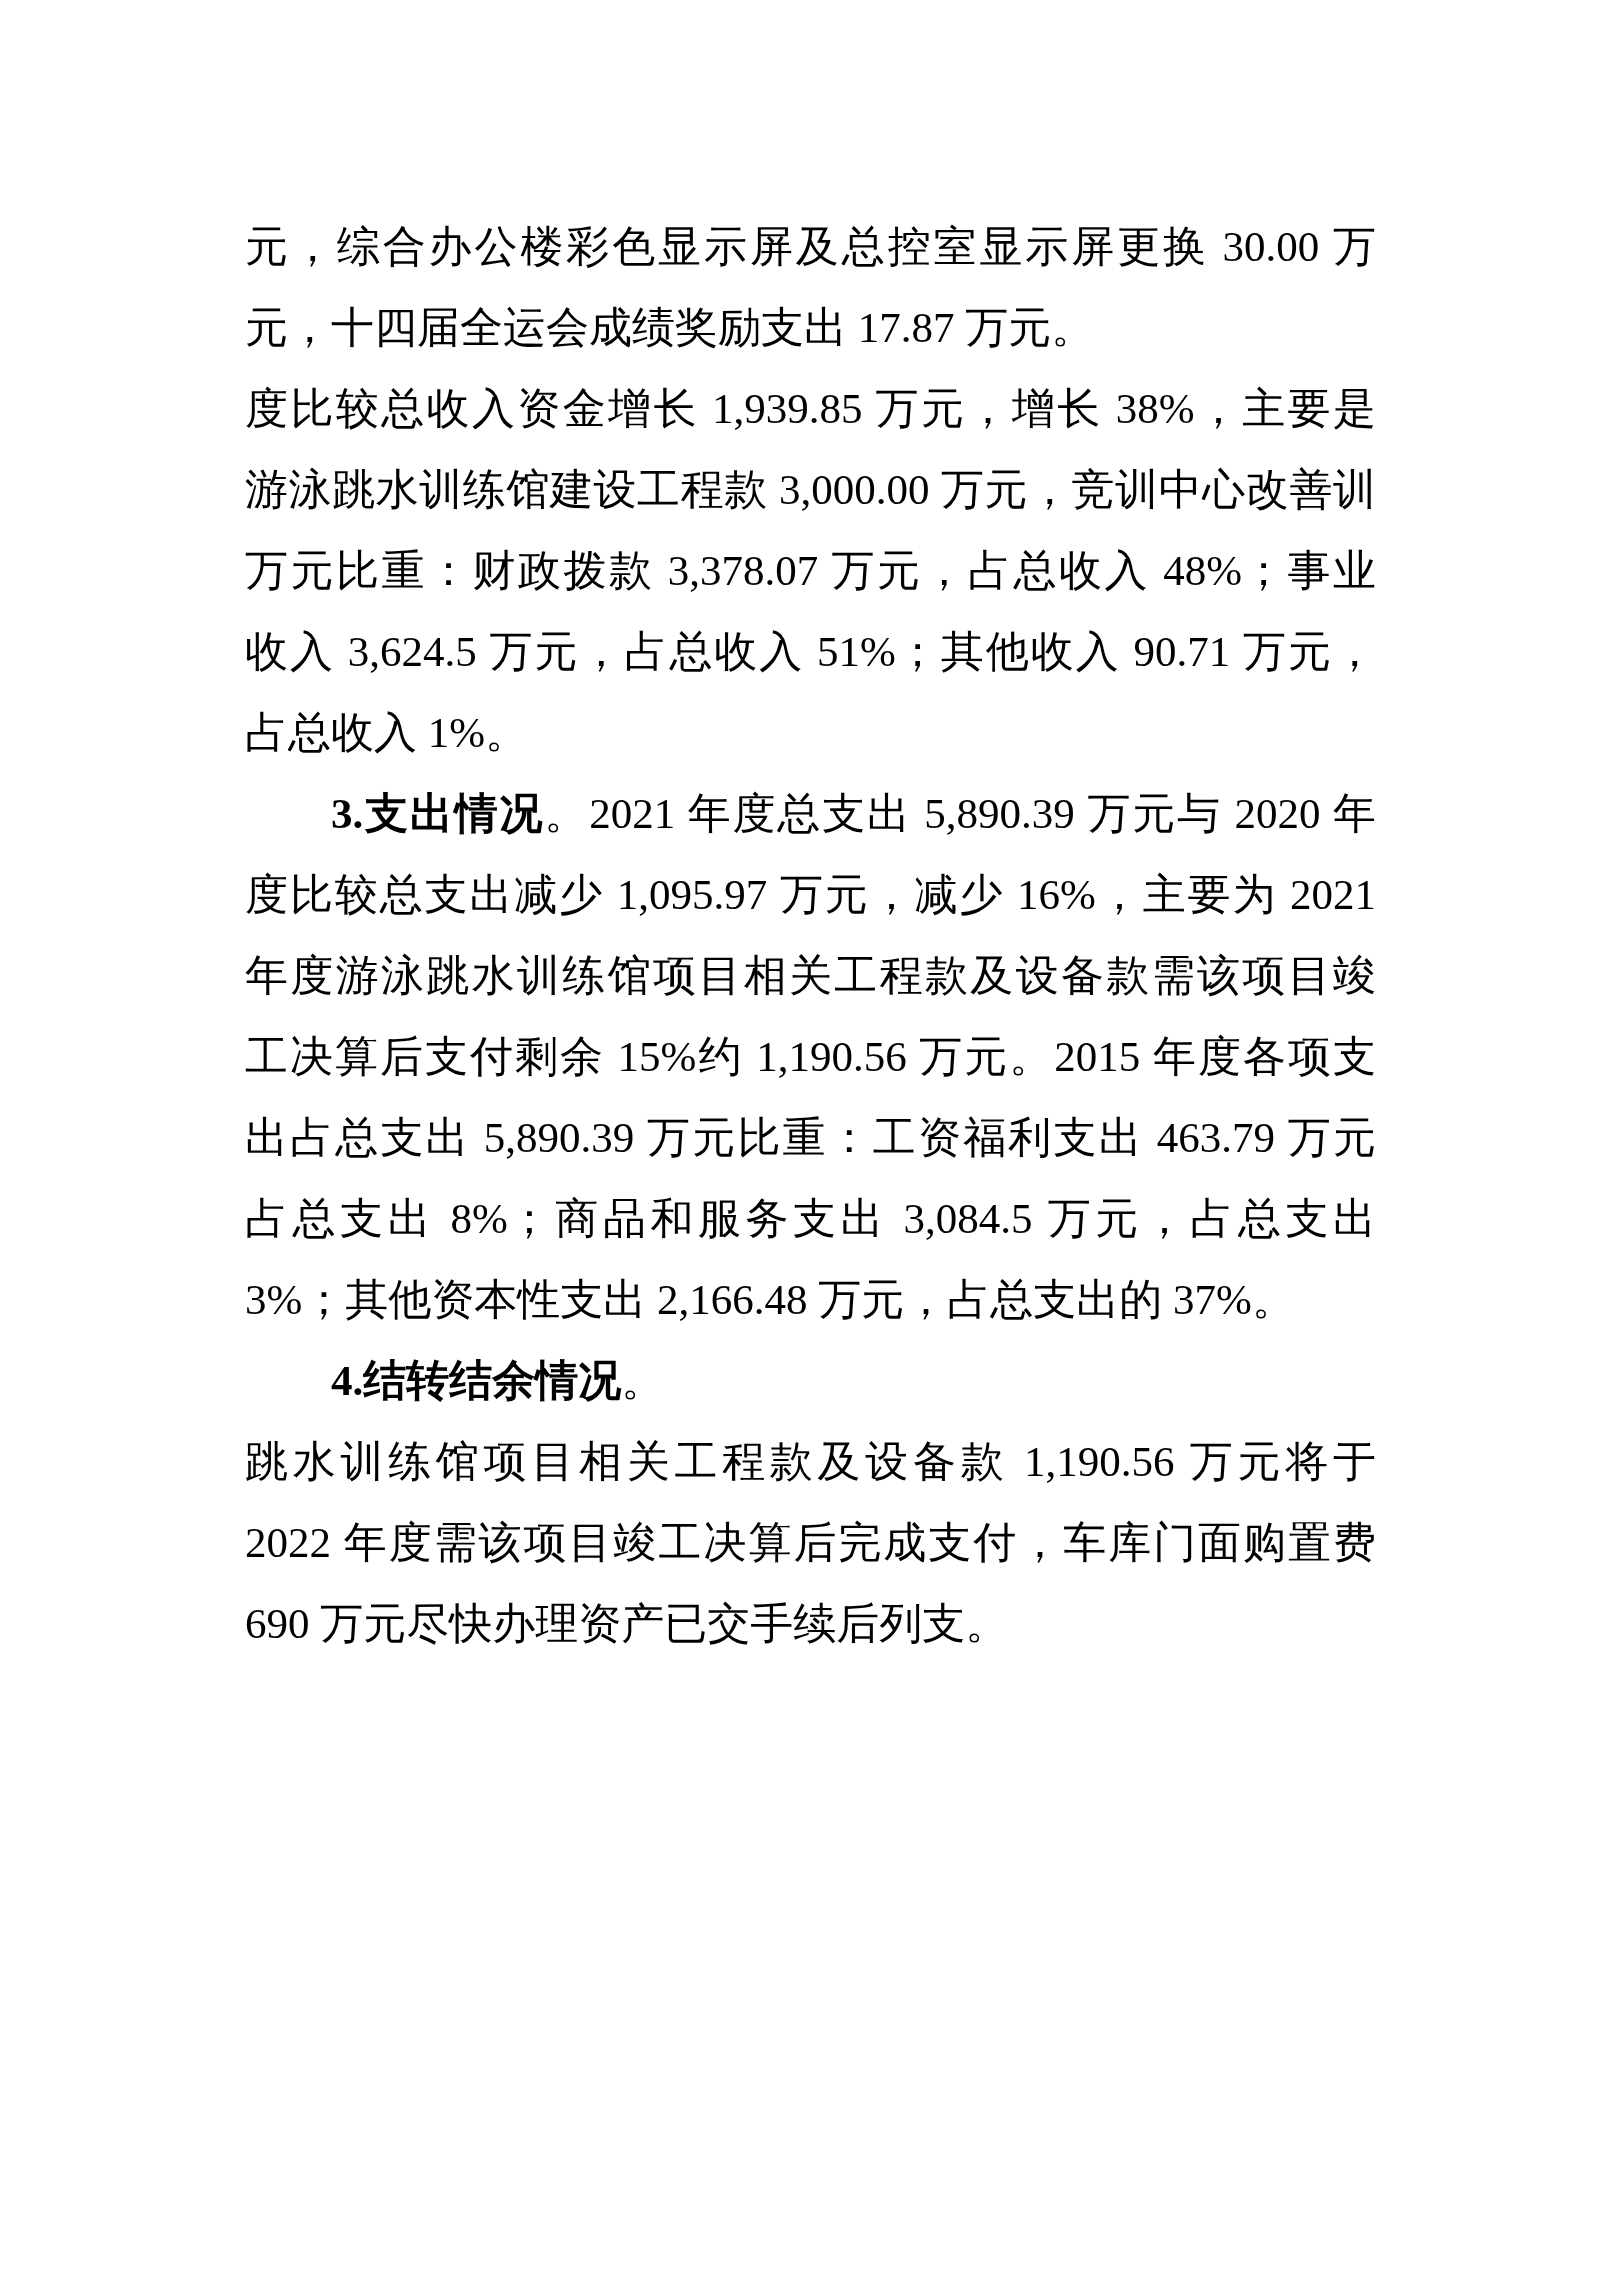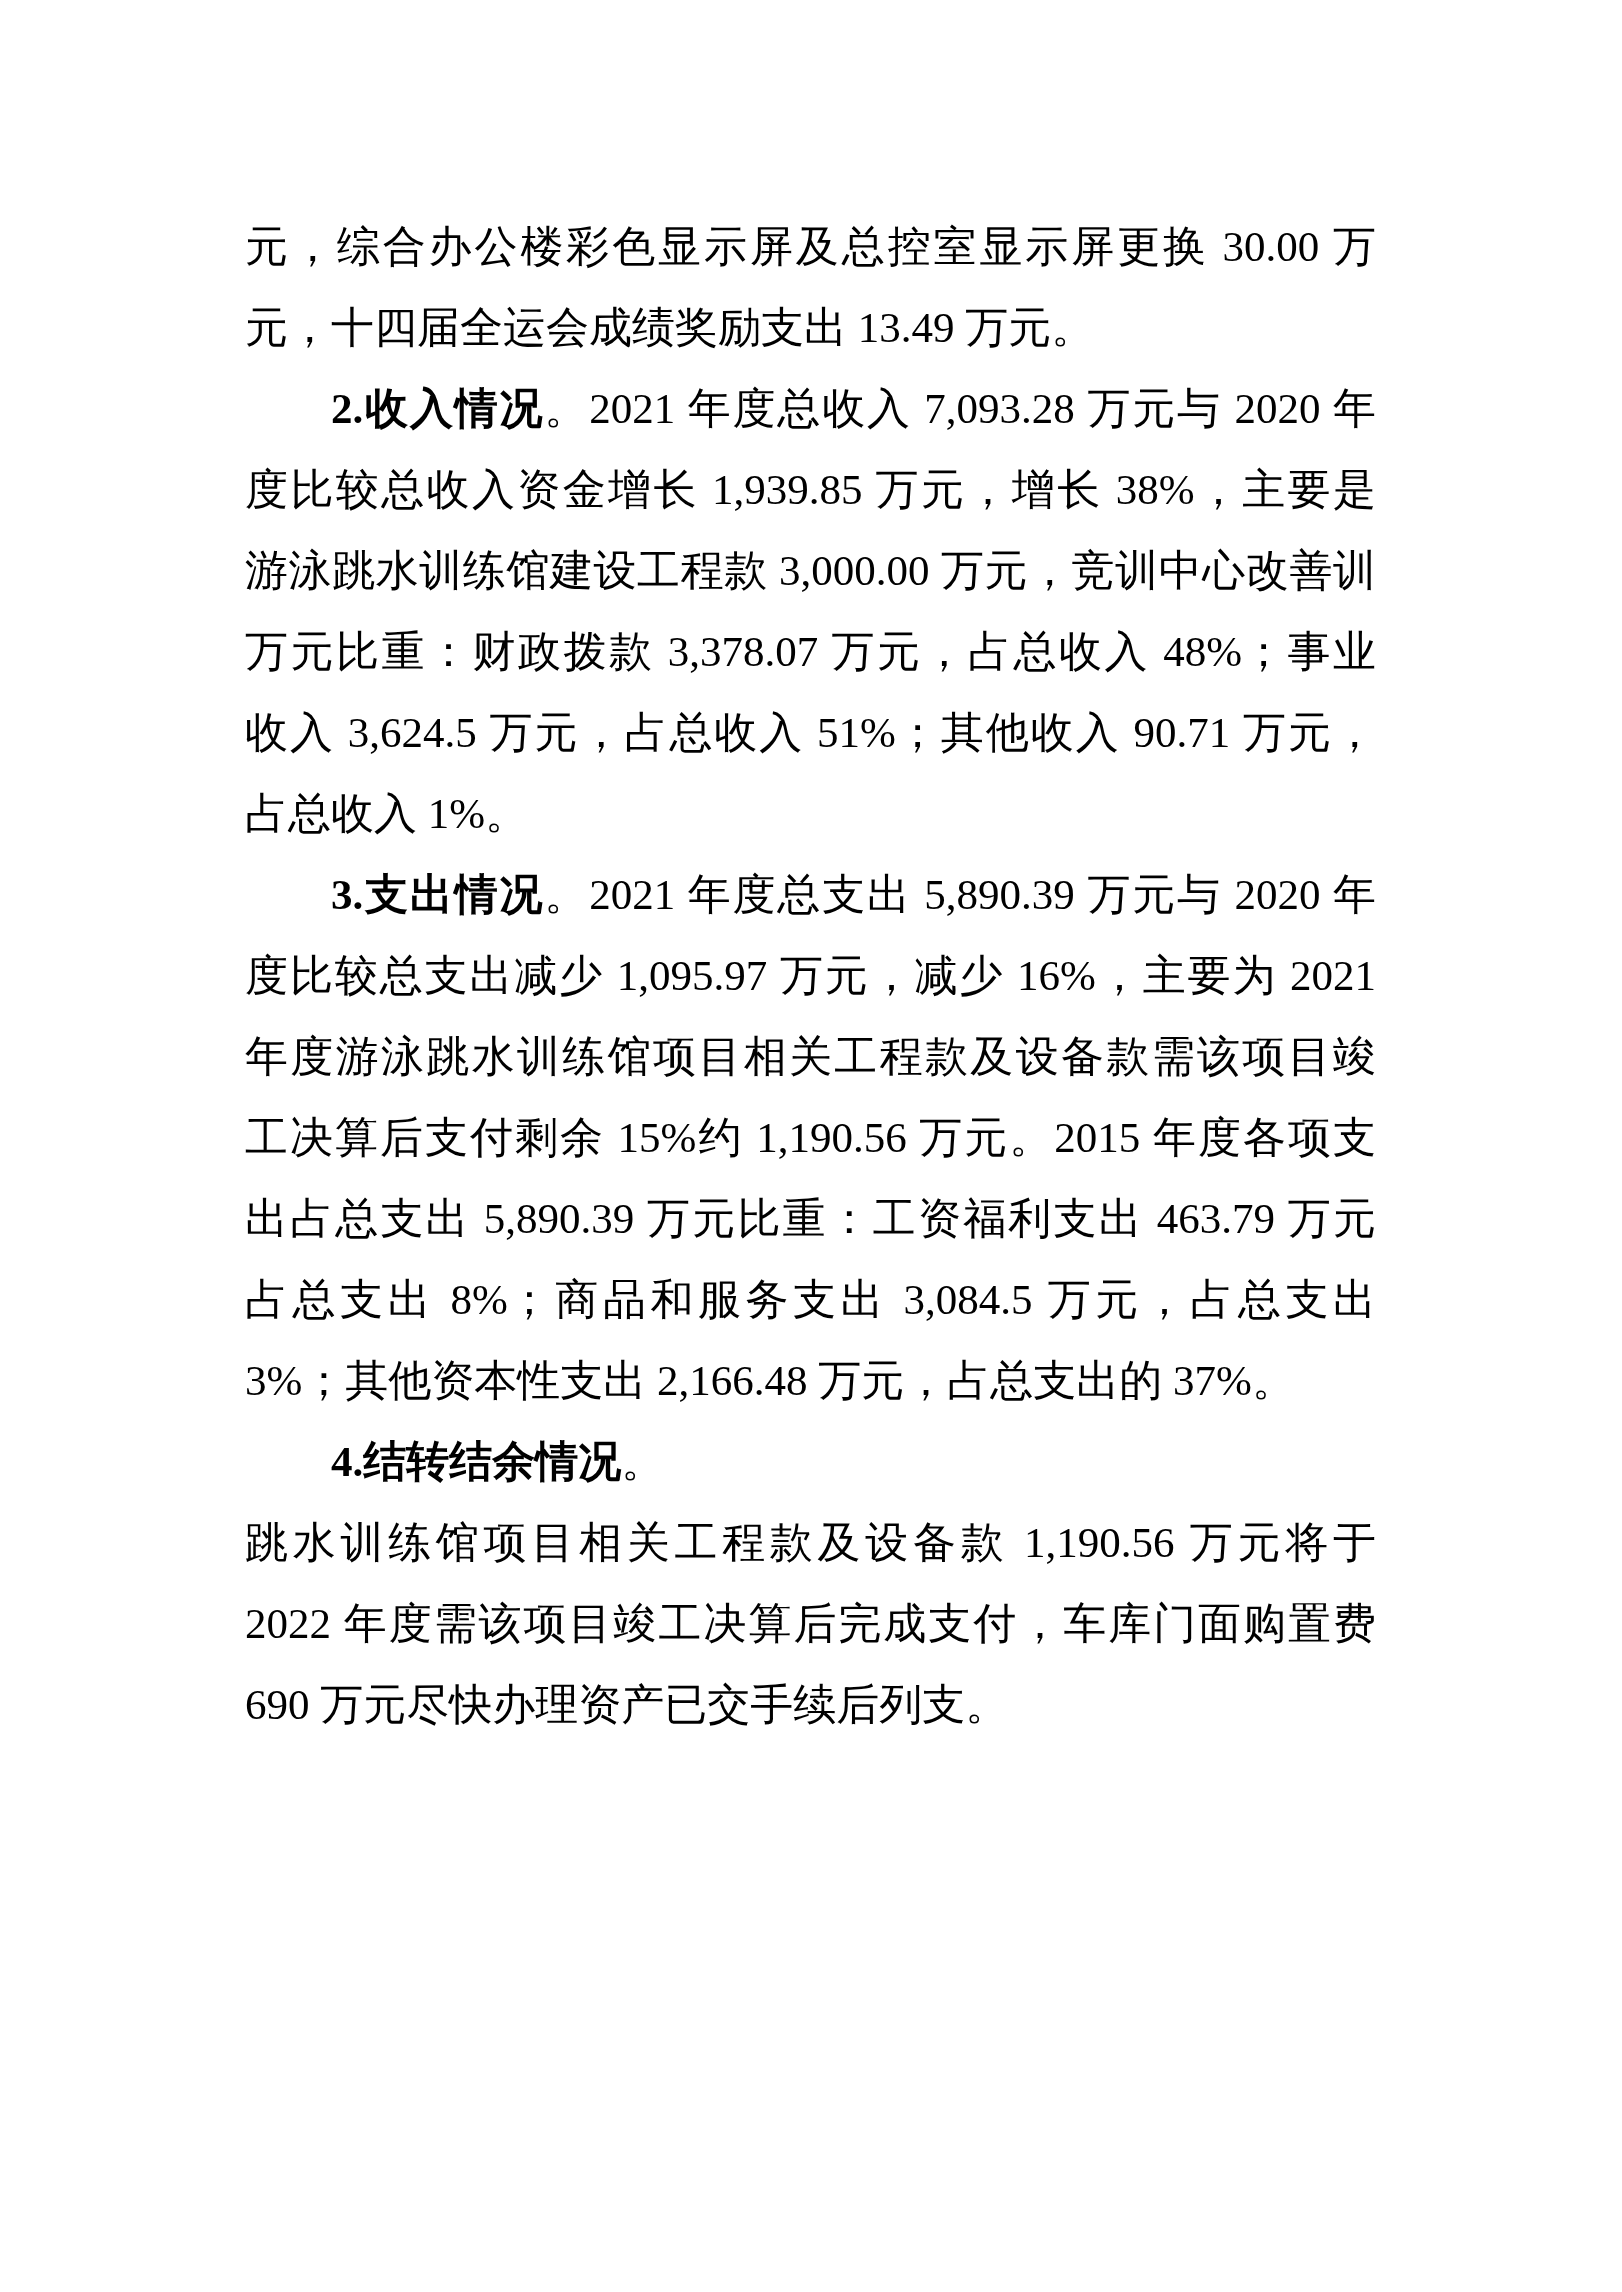--- a/index.html
+++ b/index.html
@@ -38,22 +38,21 @@
   .seg.bold {
     font-weight: 700;
   }
 </style>
 </head>
 <body>
 
 <div class="page">
   <div class="textblock" id="textblock">
       <div class="line just"><span class="seg">元，综合办公楼彩色显示屏及总控室显示屏更换 30.00 万</span></div>
-      <div class="line"><span class="seg">元，十四届全运会成绩奖励支出 13.49 万元。</span></div>
-      <div class="line indent just"><span class="seg bold">2.收入情况</span><span class="seg">。2021 年度总收入 7,093.28 万元与 2020 年</span></div>
+      <div class="line"><span class="seg">元，十四届全运会成绩奖励支出 17.87 万元。</span></div>
       <div class="line just"><span class="seg">度比较总收入资金增长 1,939.85 万元，增长 38%，主要是</span></div>
       <div class="line just"><span class="seg">游泳跳水训练馆建设工程款 3,000.00 万元，竞训中心改善训</span></div>
       <div class="line just"><span class="seg">万元比重：财政拨款 3,378.07 万元，占总收入 48%；事业</span></div>
       <div class="line just"><span class="seg">收入 3,624.5 万元，占总收入 51%；其他收入 90.71 万元，</span></div>
       <div class="line"><span class="seg">占总收入 1%。</span></div>
       <div class="line indent just"><span class="seg bold">3.支出情况</span><span class="seg">。2021 年度总支出 5,890.39 万元与 2020 年</span></div>
       <div class="line just"><span class="seg">度比较总支出减少 1,095.97 万元，减少 16%，主要为 2021</span></div>
       <div class="line just"><span class="seg">年度游泳跳水训练馆项目相关工程款及设备款需该项目竣</span></div>
       <div class="line just"><span class="seg">工决算后支付剩余 15%约 1,190.56 万元。2015 年度各项支</span></div>
       <div class="line just"><span class="seg">出占总支出 5,890.39 万元比重：工资福利支出 463.79 万元</span></div>

